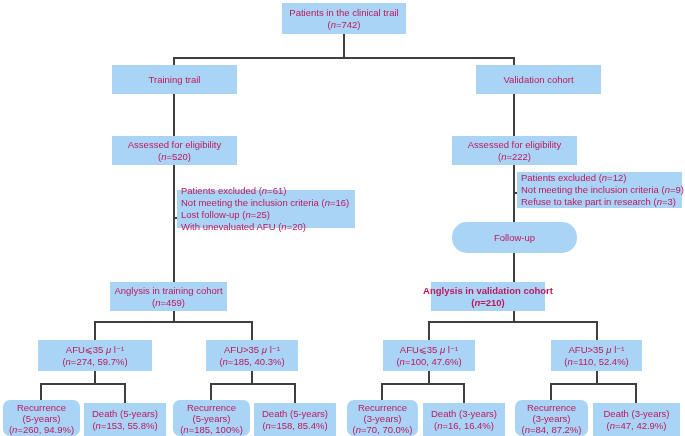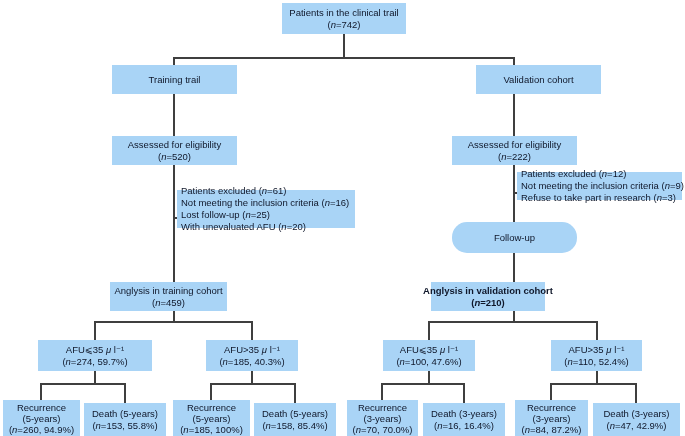--- a/index.html
+++ b/index.html
@@ -1,28 +1,28 @@
 <!DOCTYPE html>
 <html><head>
 <meta charset="utf-8">
 <style>
   html,body{margin:0;padding:0;background:#ffffff;}
   #figure{
     position:relative;width:685px;height:436px;background:#ffffff;
     font-family:"Liberation Sans","DejaVu Sans",sans-serif;
-    color:#0f172a;overflow:hidden;
+    color:#be185d;overflow:hidden;
   }
   .box{
     position:absolute;background:#a9d4f6;
     display:flex;flex-direction:column;justify-content:center;align-items:center;
     font-size:9.5px;line-height:12px;text-align:center;box-sizing:border-box;
     padding:1px 2px;white-space:nowrap;
   }
   .box.left{align-items:flex-start;text-align:left;padding-left:4px;}
-  .box.tight{line-height:11px;}
+  .box.tight{line-height:11px;border-radius:7px;}
   .vline,.hline{position:absolute;background:#3f3f3f;}
   .vline{width:1.5px;}
   .hline{height:1.5px;}
   .ln{white-space:nowrap;}
   i{font-style:italic;}
 </style>
 </head>
 <body>
 
 <div id="figure">
@@ -86,21 +86,21 @@
     <div class="ln">(<i>n</i>=222)</div>
   </div>
 
   <div class="box left" style="left:177px;top:190px;width:178px;height:38px;">
     <div class="ln">Patients excluded (<i>n</i>=61)</div>
     <div class="ln">Not meeting the inclusion criteria (<i>n</i>=16)</div>
     <div class="ln">Lost follow-up (<i>n</i>=25)</div>
     <div class="ln">With unevaluated AFU (<i>n</i>=20)</div>
   </div>
 
-  <div class="box left" style="left:517px;top:172px;width:165px;height:28px;">
+  <div class="box left" style="left:517px;top:172px;width:165px;height:36px;">
     <div class="ln">Patients excluded (<i>n</i>=12)</div>
     <div class="ln">Not meeting the inclusion criteria (<i>n</i>=9)</div>
     <div class="ln">Refuse to take part in research (<i>n</i>=3)</div>
   </div>
 
   <div class="box" style="left:452px;top:222px;width:125px;height:31px;border-radius:15px;">
     <div class="ln">Follow-up</div>
   </div>
 
   <div class="box" style="left:110px;top:282px;width:117px;height:29px;">

